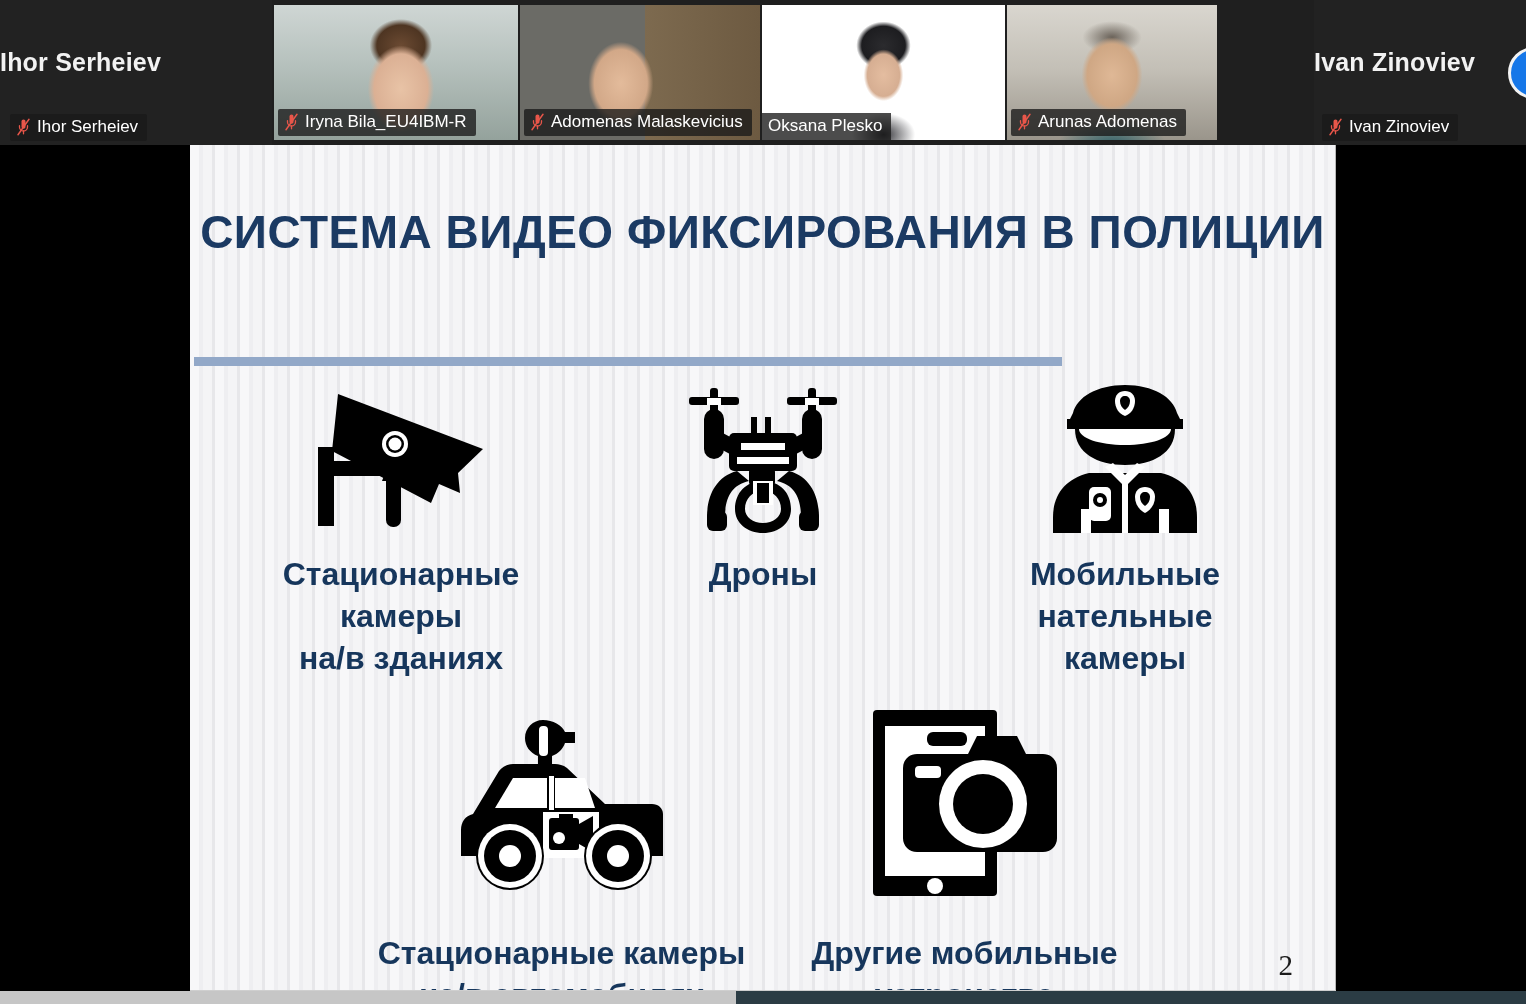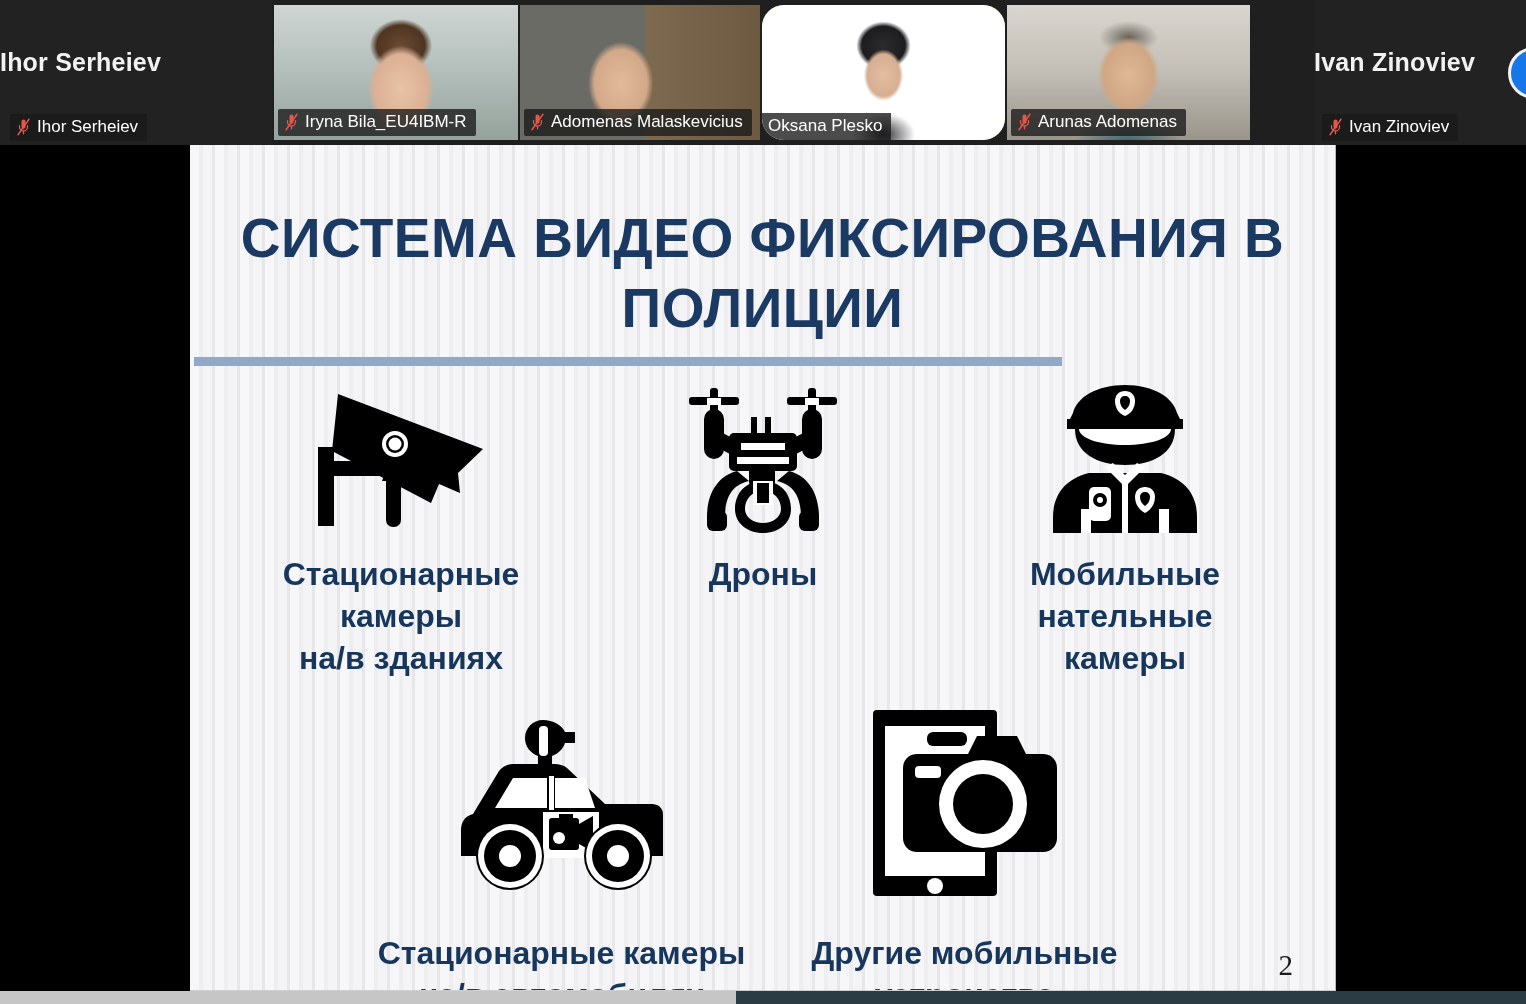--- a/index.html
+++ b/index.html
@@ -69,21 +69,21 @@
         #f4f4f6 13px, #f4f4f6 22px,
         #e7e7ea 22px, #e7e7ea 25px);
     border-right: 1px solid #b8b8b8;
     overflow: hidden;
   }
   .slide-title {
     position: absolute; left: 0; right: 0; top: 58px;
     text-align: center;
     color: #1b3a63;
     font-weight: bold;
-    font-size: 55px;
+    font-size: 46px;
     line-height: 1.28;
     letter-spacing: .5px;
   }
   .title-rule {
     position: absolute; left: 4px; top: 212px;
     width: 868px; height: 9px;
     background: #92a8c8;
   }
 
   .icon-grid { position: absolute; left: 0; top: 230px; width: 1146px; }
@@ -166,32 +166,32 @@
         <svg class="mic-muted" viewBox="0 0 24 30">
           <path d="M12 2c-1.8 0-3.2 1.4-3.2 3.2v8.6c0 1.8 1.4 3.2 3.2 3.2s3.2-1.4 3.2-3.2V5.2C15.2 3.4 13.8 2 12 2z" fill="#e8564a"></path>
           <path d="M5.6 12.2v2c0 3.5 2.9 6.4 6.4 6.4s6.4-2.9 6.4-6.4v-2" stroke="#e8564a" stroke-width="2.1" fill="none" stroke-linecap="round"></path>
           <path d="M12 20.6V25" stroke="#e8564a" stroke-width="2.1" stroke-linecap="round"></path>
           <path d="M3.2 26.6L20.8 1.8" stroke="#e8564a" stroke-width="2.3" stroke-linecap="round"></path>
         </svg>
         <span class="nm">Adomenas Malaskevicius</span>
       </div>
     </div>
 
-    <div class="vtile active" style="left:762px;width:243px;border-radius:22px;">
+    <div class="vtile active" style="left:762px;width:243px;">
       <div class="vid" style="background:
              radial-gradient(ellipse 26px 34px at 50% 52%, #e4bda0 0%, #d6ae92 62%, rgba(214,174,146,0) 76%),
              radial-gradient(ellipse 34px 30px at 50% 30%, #2b2b2e 0%, #1d1d20 64%, rgba(29,29,32,0) 80%),
              radial-gradient(ellipse 44px 30px at 50% 96%, #2e2e33 0%, rgba(46,46,51,0) 72%),
              #ffffff;"></div>
       <div class="badge" style="left:0;bottom:0;border-radius:0;">
         <span class="nm">Oksana Plesko</span>
       </div>
     </div>
 
-    <div class="vtile" style="left:1007px;width:243px;">
+    <div class="vtile" style="left:1007px;width:210px;">
       <div class="vid" style="background:
              radial-gradient(ellipse 40px 50px at 50% 52%, #dfb896 0%, #cfa784 62%, rgba(207,167,132,0) 76%),
              radial-gradient(ellipse 40px 22px at 50% 24%, #6a6259 0%, rgba(106,98,89,0) 74%),
              radial-gradient(ellipse 70px 34px at 50% 104%, #2f6269 0%, rgba(47,98,105,0) 78%),
              linear-gradient(180deg,#d9d6cf 0%, #c3bfb6 48%, #9a958b 100%);"></div>
       <div class="badge">
         <svg class="mic-muted" viewBox="0 0 24 30">
           <path d="M12 2c-1.8 0-3.2 1.4-3.2 3.2v8.6c0 1.8 1.4 3.2 3.2 3.2s3.2-1.4 3.2-3.2V5.2C15.2 3.4 13.8 2 12 2z" fill="#e8564a"></path>
           <path d="M5.6 12.2v2c0 3.5 2.9 6.4 6.4 6.4s6.4-2.9 6.4-6.4v-2" stroke="#e8564a" stroke-width="2.1" fill="none" stroke-linecap="round"></path>
           <path d="M12 20.6V25" stroke="#e8564a" stroke-width="2.1" stroke-linecap="round"></path>

